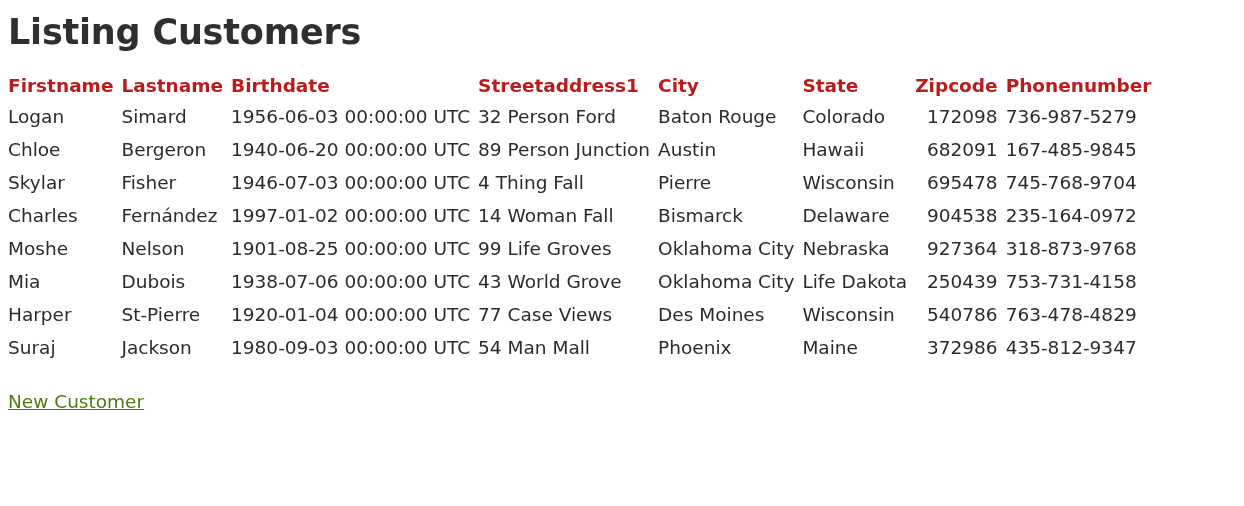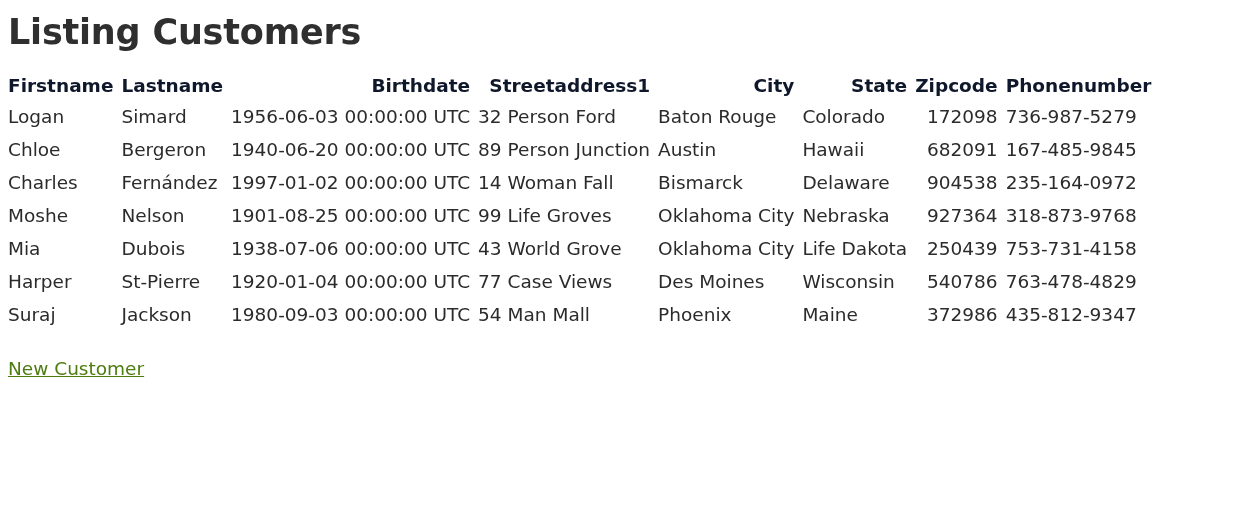--- a/index.html
+++ b/index.html
@@ -31,24 +31,24 @@
   }
   table.customers {
     border-collapse: collapse;
     border-spacing: 0;
     font-size: 18.5px;
     color: #2b2b2b;
     margin: 0;
   }
   table.customers th {
     font-weight: bold;
-    text-align: right;
+    text-align: left;
     padding: 0 8px 10px 0;
     white-space: nowrap;
-    color: #0f172a;
+    color: #b91c1c;
     font-size: 18.5px;
     vertical-align: bottom;
   }
   table.customers td {
     padding: 0 8px 11px 0;
     white-space: nowrap;
     vertical-align: top;
     font-size: 18.5px;
     line-height: 22px;
   }
@@ -123,20 +123,30 @@
           <td class="col-firstname">Chloe</td>
           <td class="col-lastname">Bergeron</td>
           <td class="col-birthdate">1940-06-20 00:00:00 UTC</td>
           <td class="col-street">89 Person Junction</td>
           <td class="col-city">Austin</td>
           <td class="col-state">Hawaii</td>
           <td class="col-zipcode">682091</td>
           <td class="col-phone">167-485-9845</td>
         </tr>
         <tr>
+          <td class="col-firstname">Skylar</td>
+          <td class="col-lastname">Fisher</td>
+          <td class="col-birthdate">1946-07-03 00:00:00 UTC</td>
+          <td class="col-street">4 Thing Fall</td>
+          <td class="col-city">Pierre</td>
+          <td class="col-state">Wisconsin</td>
+          <td class="col-zipcode">695478</td>
+          <td class="col-phone">745-768-9704</td>
+        </tr>
+        <tr>
           <td class="col-firstname">Charles</td>
           <td class="col-lastname">Fernández</td>
           <td class="col-birthdate">1997-01-02 00:00:00 UTC</td>
           <td class="col-street">14 Woman Fall</td>
           <td class="col-city">Bismarck</td>
           <td class="col-state">Delaware</td>
           <td class="col-zipcode">904538</td>
           <td class="col-phone">235-164-0972</td>
         </tr>
         <tr>

